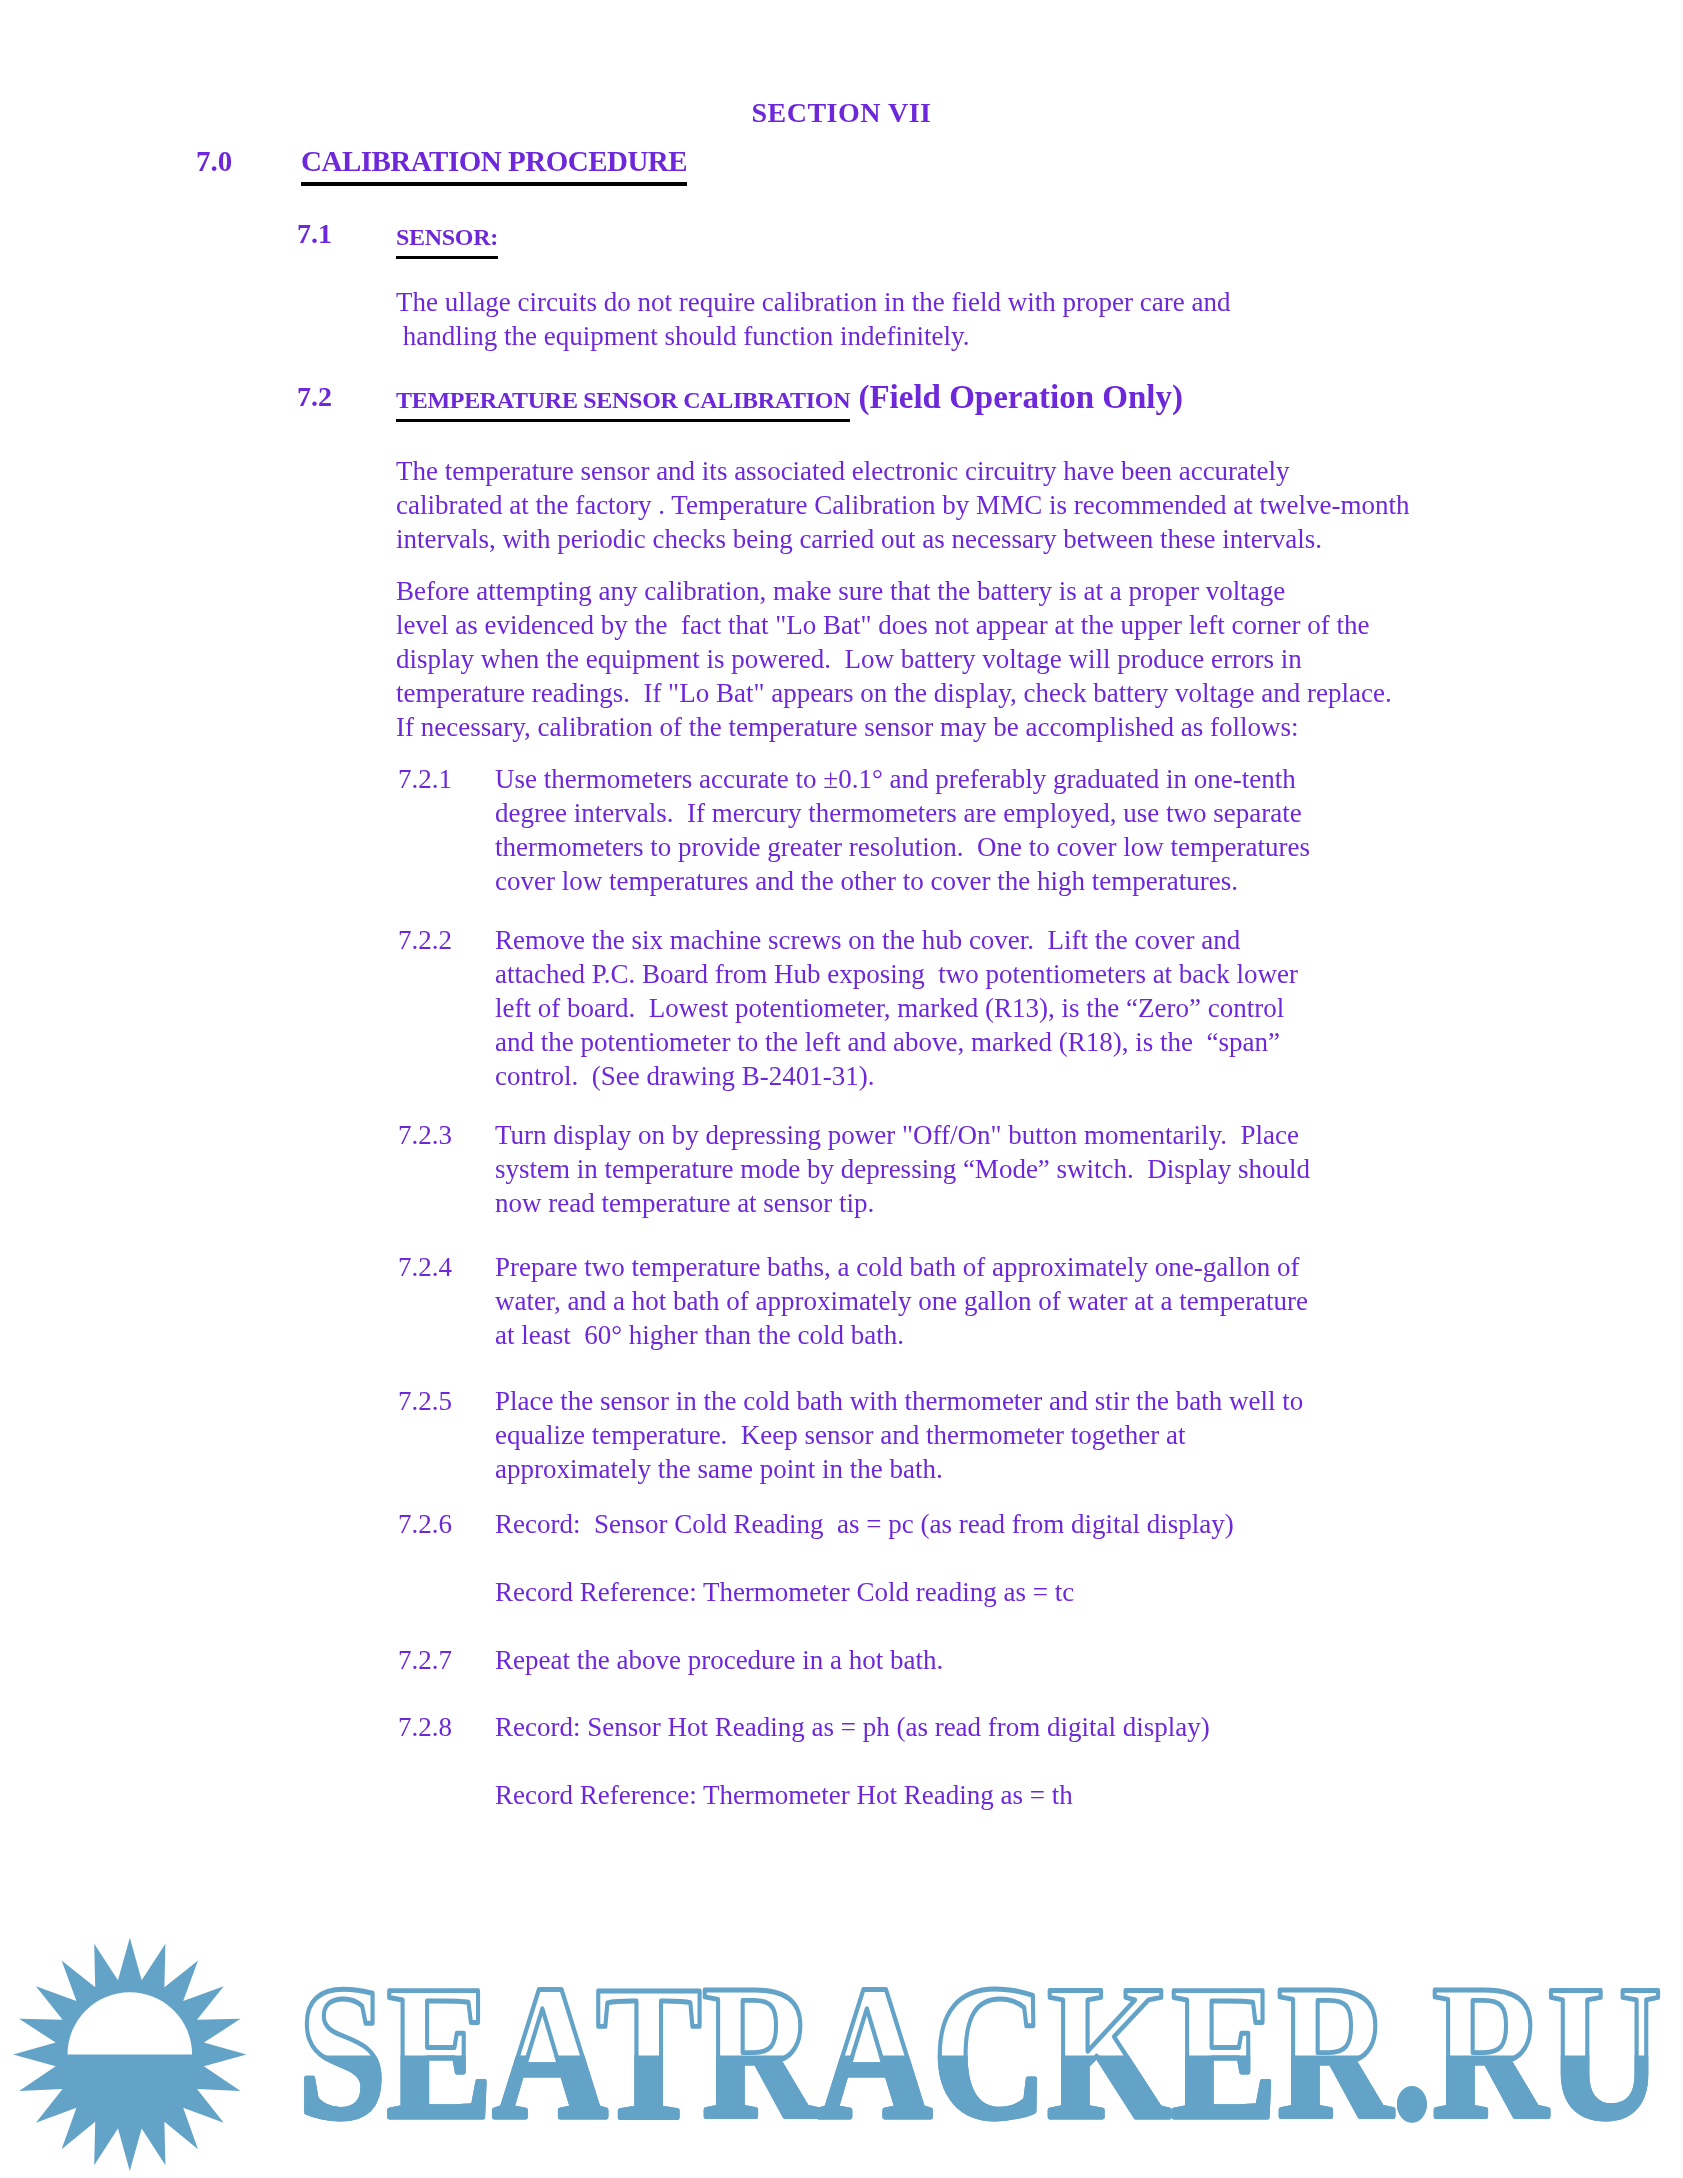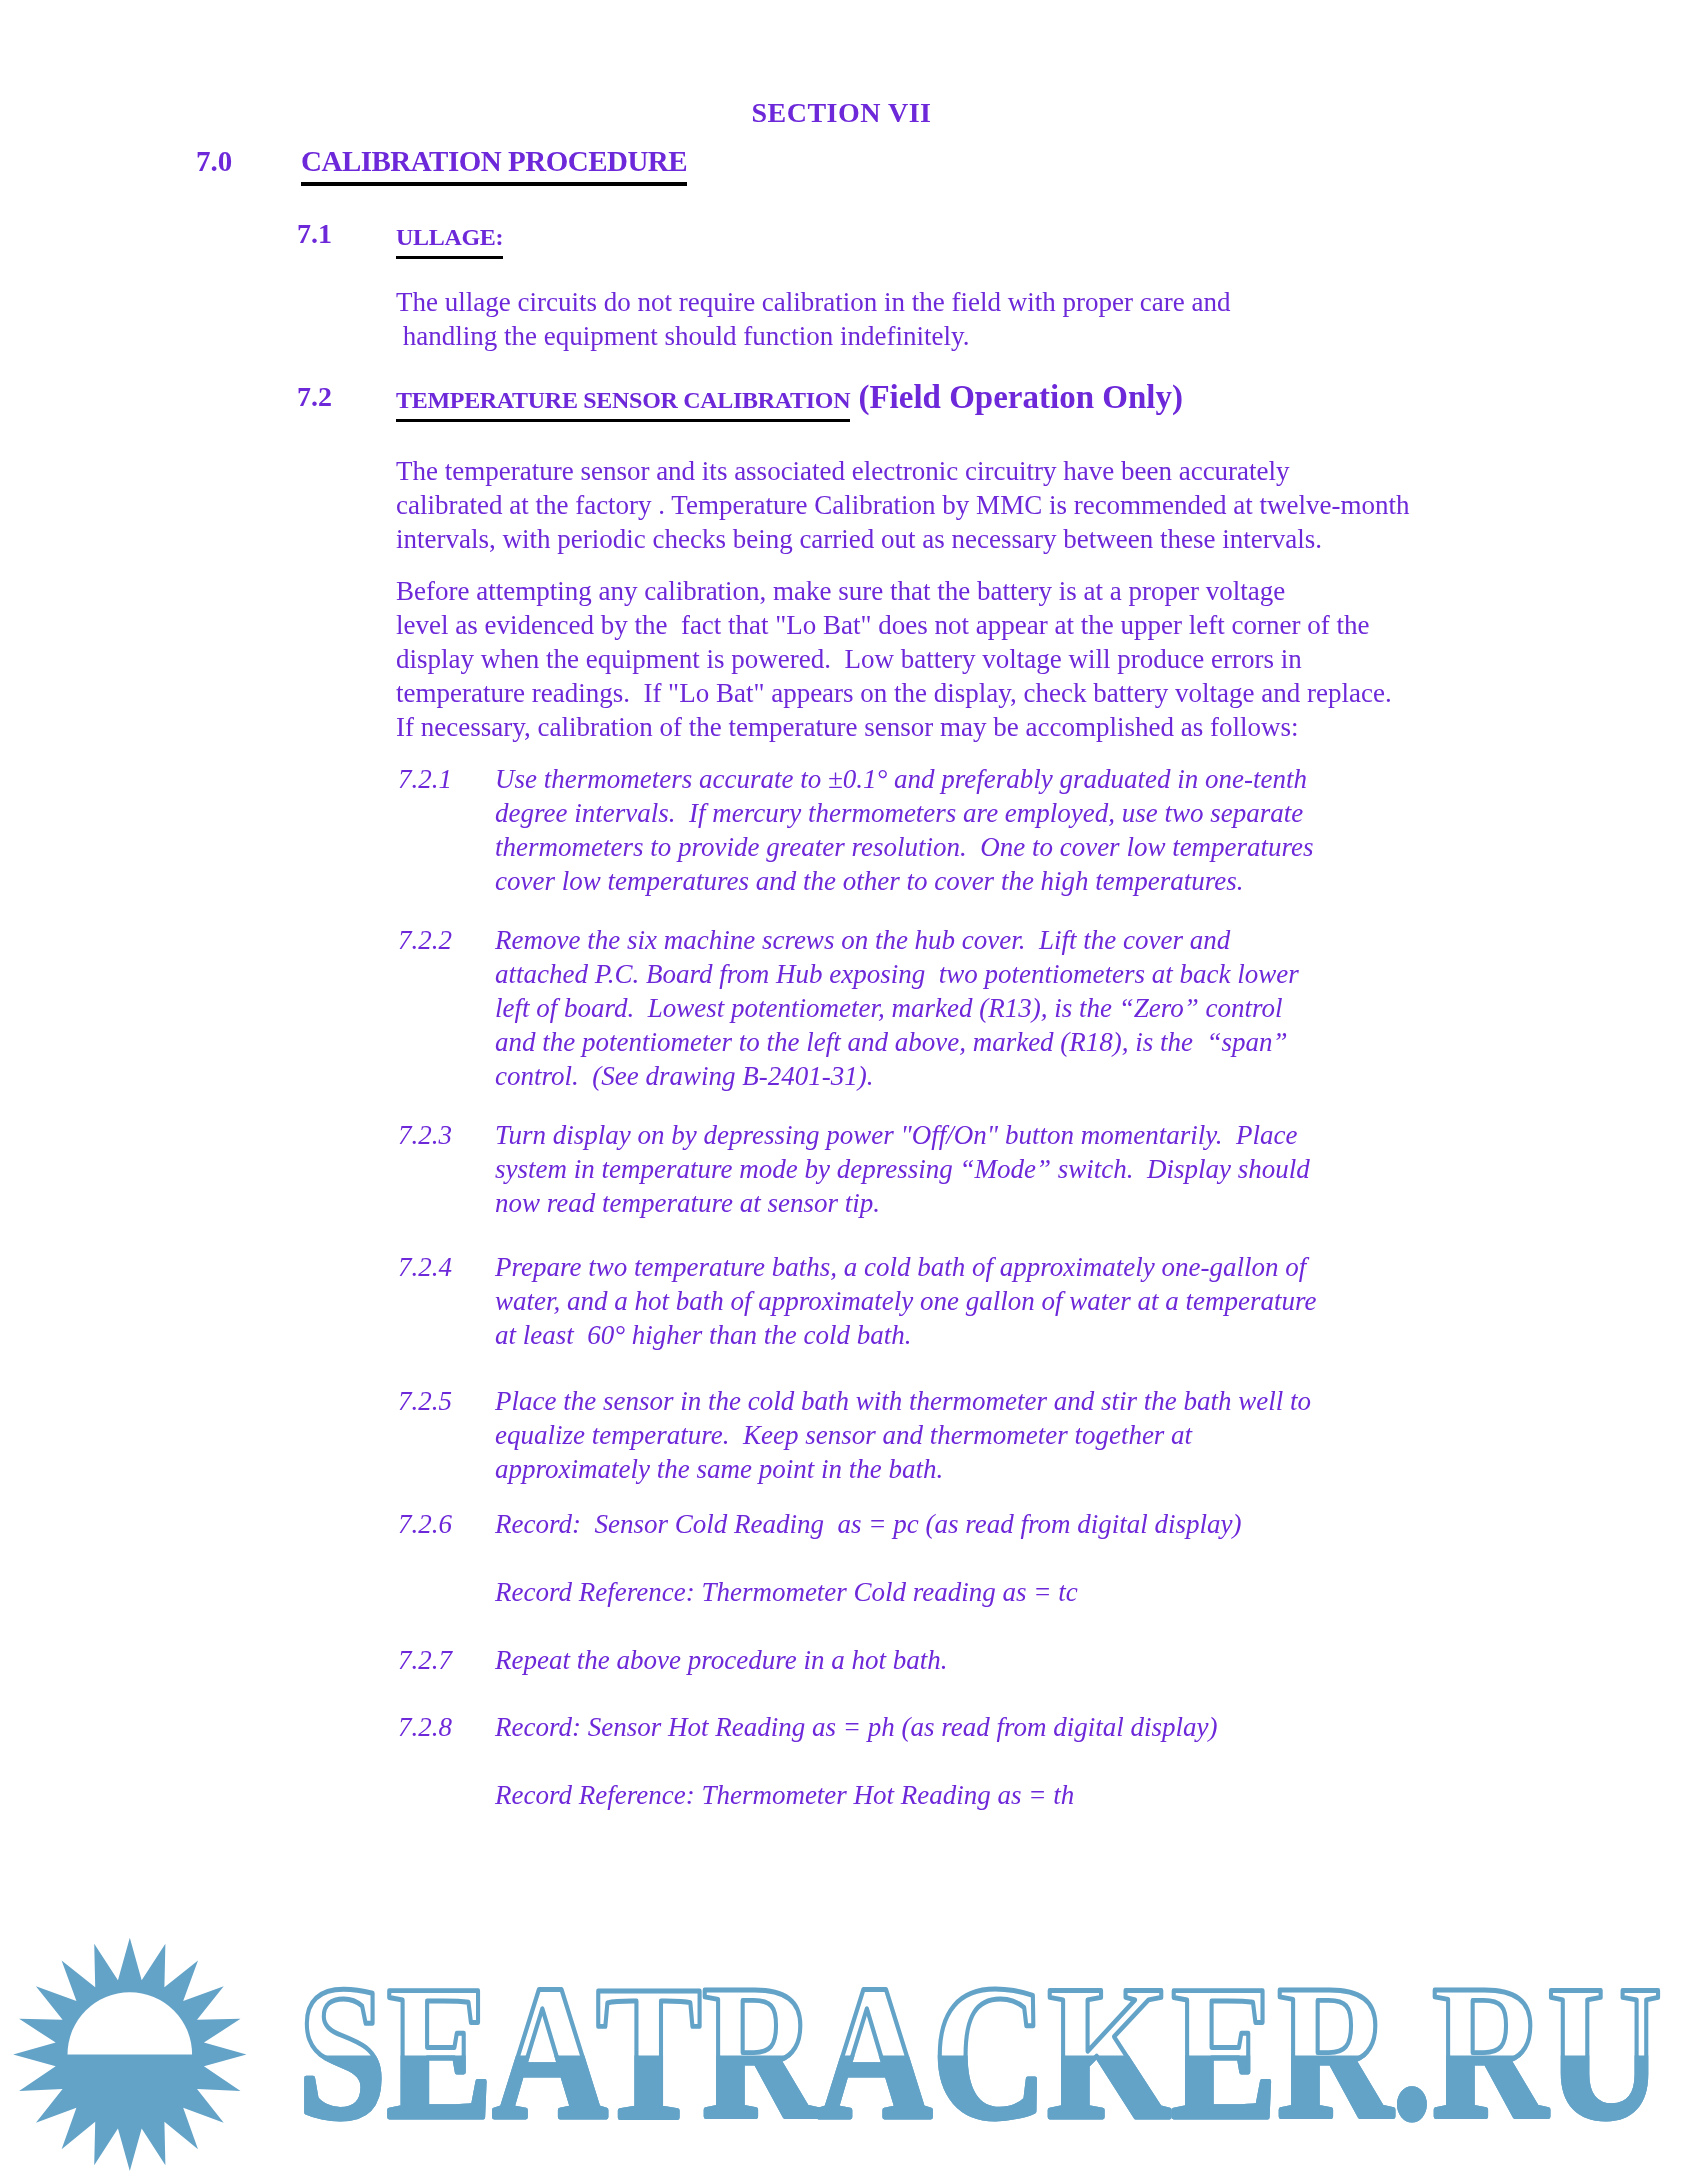--- a/index.html
+++ b/index.html
@@ -55,21 +55,21 @@
   .para {
     margin-left: 396px;
     width: 1059px;
     font-size: 27px;
     line-height: 34px;
   }
   .para-ullage { margin-top: 26px; }
   .para-72a { margin-top: 32px; }
   .para-72b { margin-top: 18px; }
 
-  .items { margin-top: 0; font-style: italic; }
+  .items { margin-top: 0; }
   .item { position: relative; margin-top: 25px; font-size: 27px; line-height: 34px; }
   .item .inum { position: absolute; left: 398px; top: 0; }
   .item .itext { margin-left: 495px; width: 955px; }
   .item .isub { margin-left: 495px; width: 955px; margin-top: 34px; }
   .item.m18 { margin-top: 18px; }
   .item.m30 { margin-top: 30px; }
   .item.m32 { margin-top: 32px; }
   .item.m21 { margin-top: 21px; }
   .item.m34 { margin-top: 34px; }
   .item.m33 { margin-top: 33px; }
@@ -103,21 +103,21 @@
 
   <div class="section-header">SECTION VII</div>
 
   <div class="row heading-row">
     <span class="num">7.0</span>
     <span class="title">CALIBRATION PROCEDURE</span>
   </div>
 
   <div class="row subsection-row row-71">
     <span class="num">7.1</span>
-    <span class="stitle">ULLAGE:</span><span class="ssuffix"></span>
+    <span class="stitle">SENSOR:</span><span class="ssuffix"></span>
   </div>
 
   <div class="para pre para-ullage">The ullage circuits do not require calibration in the field with proper care and
  handling the equipment should function indefinitely.</div>
 
   <div class="row subsection-row row-72">
     <span class="num">7.2</span>
     <span class="stitle">TEMPERATURE SENSOR CALIBRATION</span><span class="ssuffix"> (Field Operation Only)</span>
   </div>
 

